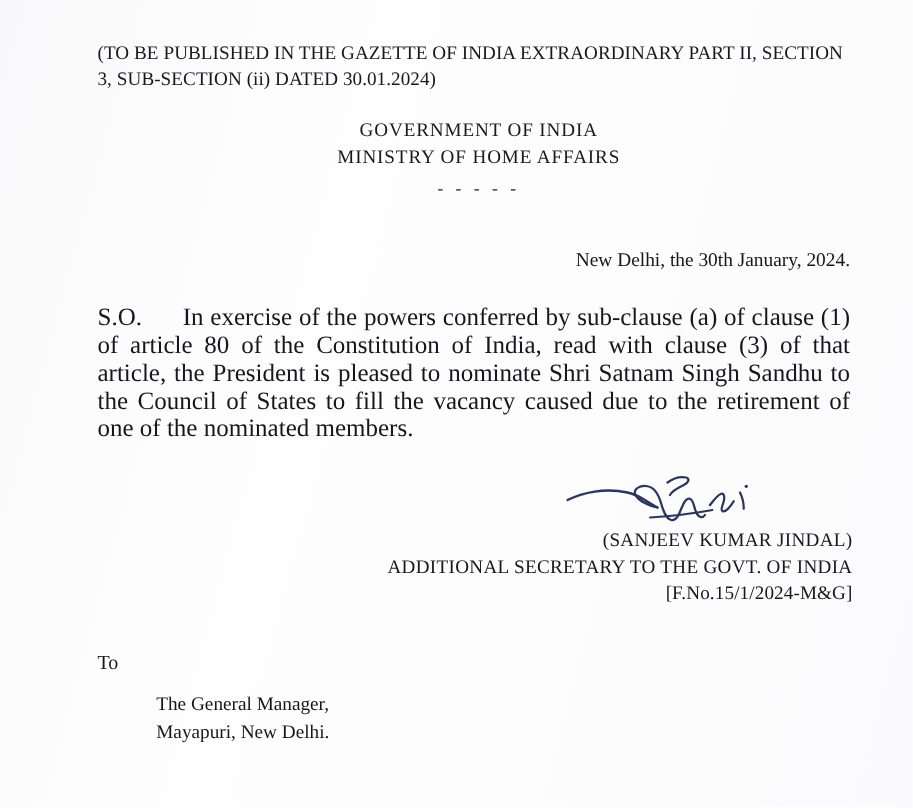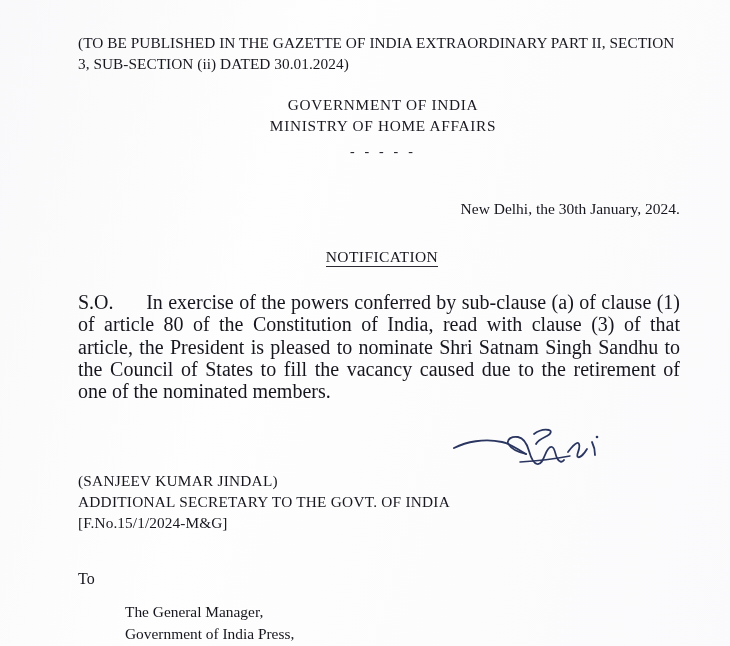--- a/index.html
+++ b/index.html
@@ -106,21 +106,21 @@
     height: 48px;
     margin-top: 20px;
   }
   .sig-svg {
     position: absolute;
     right: 62px;
     top: 0;
   }
 
   .sign-block {
-    text-align: left;
+    text-align: right;
     font-size: 15.3px;
     line-height: 21px;
     letter-spacing: 0.25px;
     color: #17171f;
     padding-right: 0px;
   }
   .sign-block .file-no { letter-spacing: 0.1px; }
 
   
   .to-label {
@@ -145,23 +145,20 @@
     <div class="gazette-line">(TO BE PUBLISHED IN THE GAZETTE OF INDIA EXTRAORDINARY PART II, SECTION 3, SUB-SECTION (ii) DATED 30.01.2024)</div>
 
     <div class="ministry-block">
       <div class="gov-line">GOVERNMENT OF INDIA</div>
       <div class="min-line">MINISTRY OF HOME AFFAIRS</div>
       <div class="dash-sep">- - - - -</div>
     </div>
 
     <div class="date-line">New Delhi, the 30th January, 2024.</div>
 
-    <div class="notif-heading">
-      <span>NOTIFICATION</span>
-    </div>
 
     <div class="body-para">
       <span class="so-label">S.O.</span><span class="so-label">      </span><span>In exercise of the powers conferred by sub-clause (a) of clause (1) of article 80 of the Constitution of India, read with clause (3) of that article, the President is pleased to nominate Shri Satnam Singh Sandhu to the Council of States to fill the vacancy caused due to the retirement of one of the nominated members.</span>
     </div>
 
     <div class="sig-area">
       <svg class="sig-svg" width="170" height="48" viewBox="0 0 170 48">
         <g fill="none" stroke="#2a3560" stroke-linecap="round" stroke-linejoin="round">
           <path d="M4 26 C 16 20, 34 16, 52 20 C 62 22, 68 28, 76 32" stroke-width="1.9"></path>
           <path d="M76 32 C 68 30, 60 26, 58 21 C 57 17, 62 14, 68 15
@@ -182,18 +179,17 @@
     <div class="sign-block">
       <div>(SANJEEV KUMAR JINDAL)</div>
       <div>ADDITIONAL SECRETARY TO THE GOVT. OF INDIA</div>
       <div class="file-no">[F.No.15/1/2024-M&amp;G]</div>
     </div>
 
     <div class="to-label">To</div>
 
     <div class="addressee">
       <div>The General Manager,</div>
-      <div>Government of India Press,</div>
       <div>Mayapuri, New Delhi.</div>
     </div>
 
   </div>
 </div>
 
 </body></html>

